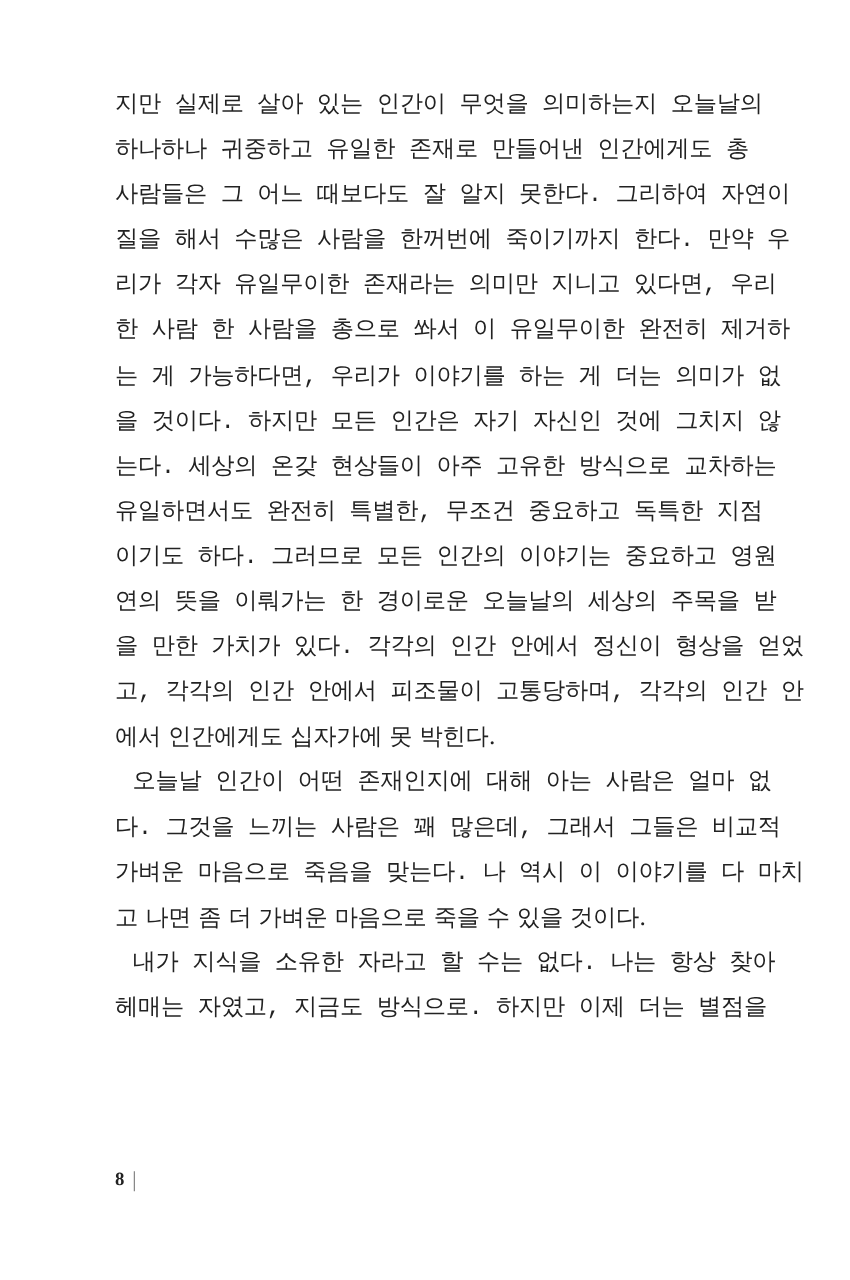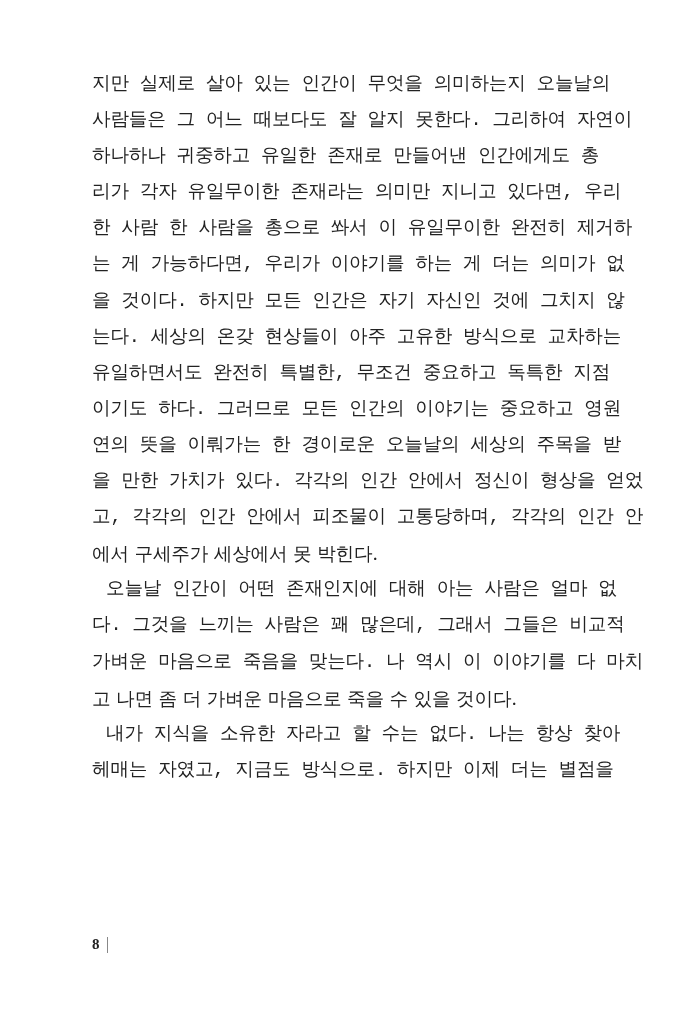--- a/index.html
+++ b/index.html
@@ -54,33 +54,34 @@
       background: #888888;
       margin-left: 7px;
     }
   </style>
 </head>
 <body>
 
 <div class="page-body">
   <div>
     <div class="line justify">지만 실제로 살아 있는 인간이 무엇을 의미하는지 오늘날의</div>
+    <div class="line justify">하나하나 귀중하고 유일한 존재로 만들어낸 인간에게도 총</div>
     <div class="line justify">사람들은 그 어느 때보다도 잘 알지 못한다. 그리하여 자연이</div>
-    <div class="line justify">하나하나 귀중하고 유일한 존재로 만들어낸 인간에게도 총</div>
+    <div class="line justify">질을 해서 수많은 사람을 한꺼번에 죽이기까지 한다. 만약 우</div>
     <div class="line justify">리가 각자 유일무이한 존재라는 의미만 지니고 있다면, 우리</div>
     <div class="line justify">한 사람 한 사람을 총으로 쏴서 이 유일무이한 완전히 제거하</div>
     <div class="line justify">는 게 가능하다면, 우리가 이야기를 하는 게 더는 의미가 없</div>
     <div class="line justify">을 것이다. 하지만 모든 인간은 자기 자신인 것에 그치지 않</div>
     <div class="line justify">는다. 세상의 온갖 현상들이 아주 고유한 방식으로 교차하는</div>
     <div class="line justify">유일하면서도 완전히 특별한, 무조건 중요하고 독특한 지점</div>
     <div class="line justify">이기도 하다. 그러므로 모든 인간의 이야기는 중요하고 영원</div>
     <div class="line justify">연의 뜻을 이뤄가는 한 경이로운 오늘날의 세상의 주목을 받</div>
     <div class="line justify">을 만한 가치가 있다. 각각의 인간 안에서 정신이 형상을 얻었</div>
     <div class="line justify">고, 각각의 인간 안에서 피조물이 고통당하며, 각각의 인간 안</div>
-    <div class="line">에서 구세주가 세상에서 못 박힌다.</div>
+    <div class="line">에서 인간에게도 십자가에 못 박힌다.</div>
   </div>
   <div>
     <div class="line justify indent">오늘날 인간이 어떤 존재인지에 대해 아는 사람은 얼마 없</div>
     <div class="line justify">다. 그것을 느끼는 사람은 꽤 많은데, 그래서 그들은 비교적</div>
     <div class="line justify">가벼운 마음으로 죽음을 맞는다. 나 역시 이 이야기를 다 마치</div>
     <div class="line">고 나면 좀 더 가벼운 마음으로 죽을 수 있을 것이다.</div>
   </div>
   <div>
     <div class="line justify indent">내가 지식을 소유한 자라고 할 수는 없다. 나는 항상 찾아</div>
     <div class="line justify">헤매는 자였고, 지금도 방식으로. 하지만 이제 더는 별점을</div>

